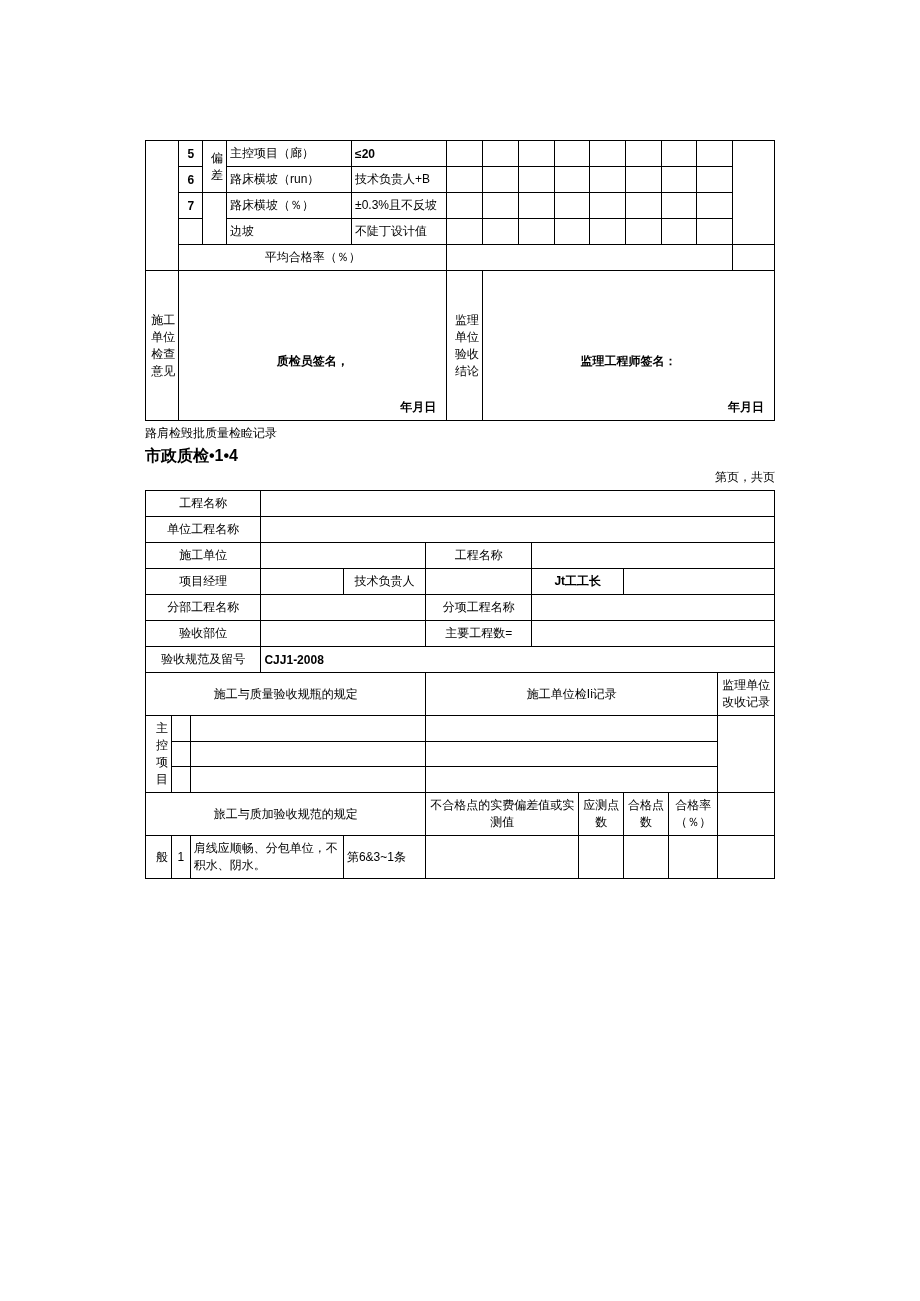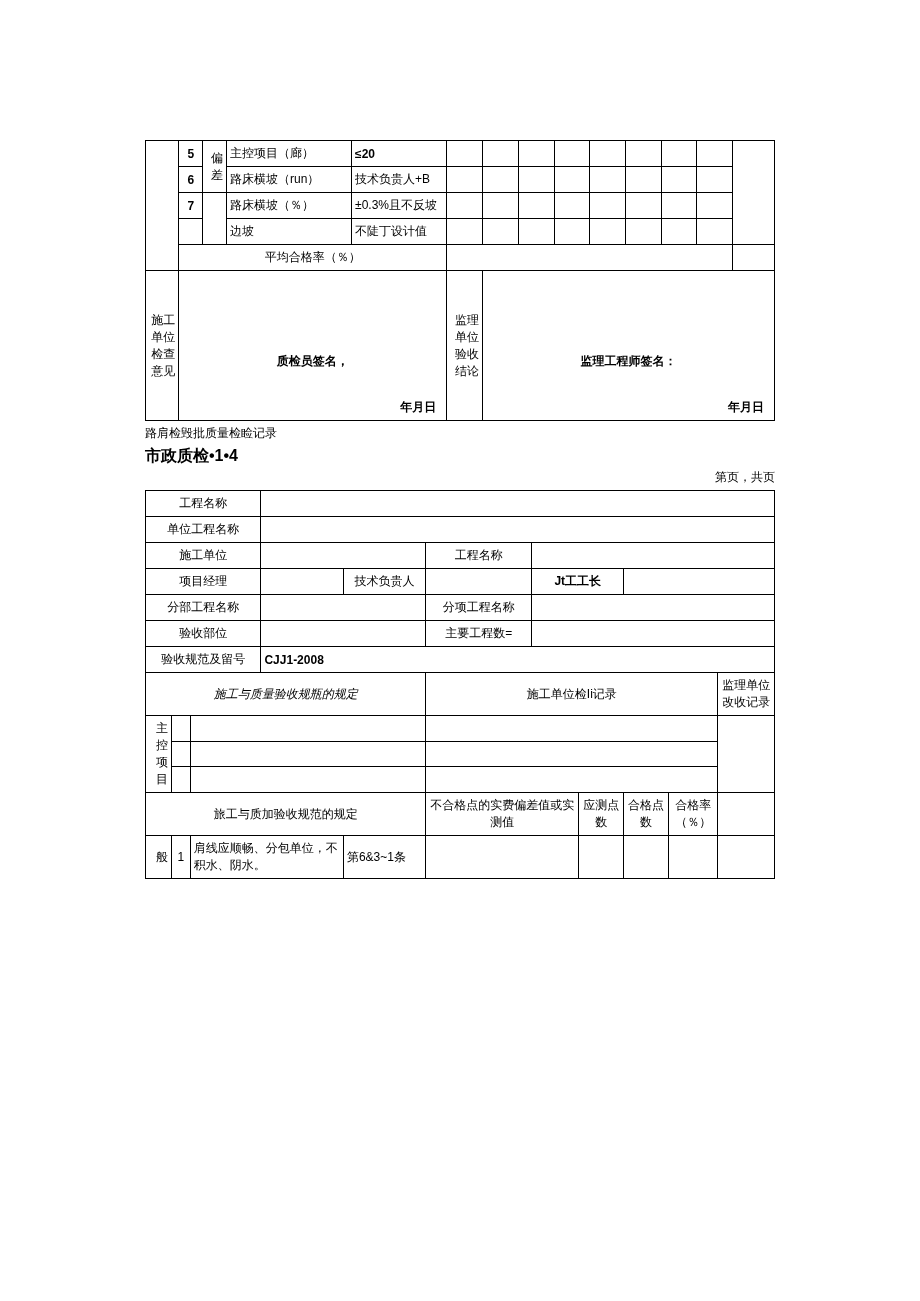--- a/index.html
+++ b/index.html
@@ -182,21 +182,21 @@
       <td colspan="3" class="center">验收部位</td>
       <td colspan="2"></td>
       <td class="center">主要工程数=</td>
       <td colspan="5"></td>
     </tr>
     <tr>
       <td colspan="3" class="center">验收规范及留号</td>
       <td colspan="8" class="bold">CJJ1-2008</td>
     </tr>
     <tr>
-      <td colspan="5" class="center" style="height:36px;font-style:italic;">施工与质量验收规瓶的规定</td>
+      <td colspan="5" class="center" style="height:36px;">施工与质量验收规瓶的规定</td>
       <td colspan="5" class="center">施工单位检Ii记录</td>
       <td class="center">监理单位改收记录</td>
     </tr>
     <tr>
       <td rowspan="3" class="vcell">主控项目</td>
       <td></td>
       <td colspan="3"></td>
       <td colspan="5"></td>
       <td rowspan="3"></td>
     </tr>

